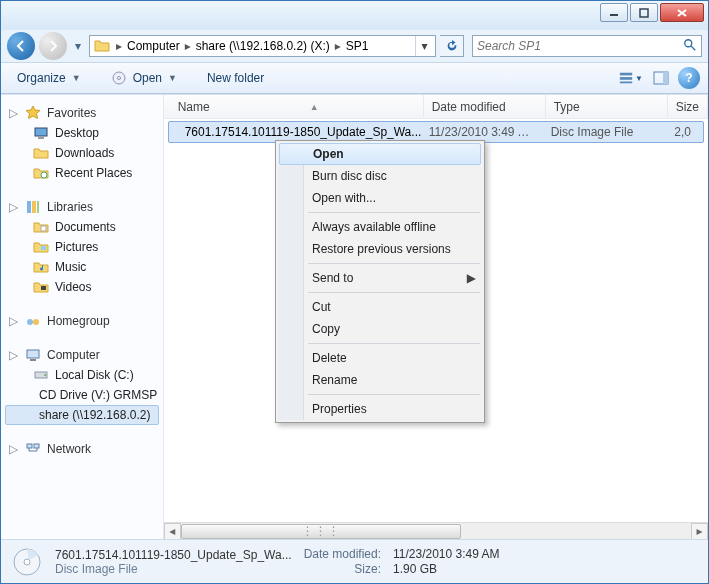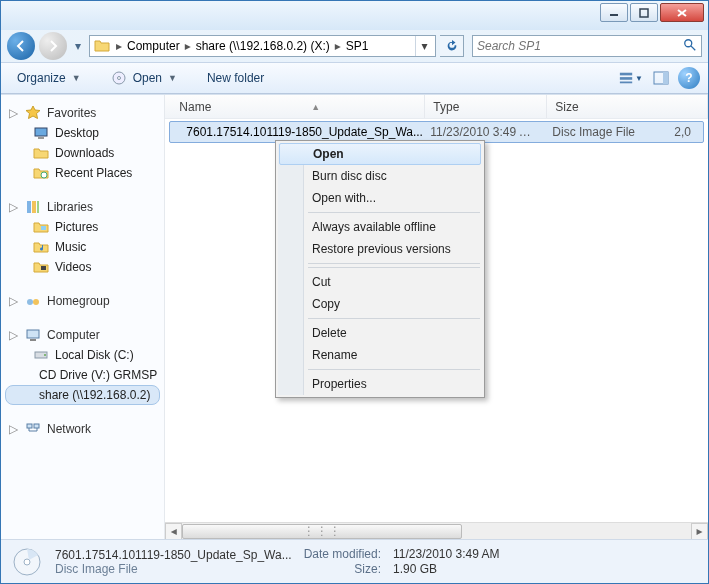--- a/index.html
+++ b/index.html
@@ -28,21 +28,21 @@
 .spacer { flex:1; }
 .viewbtns { display:flex; align-items:center; gap:4px; }
 .viewbtn { width:26px; height:22px; border:1px solid transparent; display:flex; align-items:center; justify-content:center; color:#2a5b8d; }
 .helpbtn { width:22px; height:22px; border-radius:50%; background:radial-gradient(circle at 30% 30%, #9fd2ff, #2d7cc1); color:#fff; font-weight:bold; display:flex; align-items:center; justify-content:center; }
 .body { position:absolute; top:93px; bottom:44px; left:0; right:0; display:flex; background:#fff; border-top:1px solid #d6e1ee; }
 .navpane { width:180px; border-right:1px solid #e5e9ee; padding:8px 4px; overflow:hidden; background:#fafcff; }
 .navgroup { margin-bottom: 14px; }
 .navhdr { display:flex; align-items:center; gap:6px; padding:2px 4px; color:#333; }
 .navhdr .caretc { width:10px; color:#888; }
 .navitem { display:flex; align-items:center; gap:6px; padding:2px 4px 2px 28px; color:#222; white-space:nowrap; overflow:hidden; text-overflow:ellipsis; }
-.navitem.sel { background:#d9e8f8; border:1px solid #a6c6e8; border-radius:8px; padding:1px 14px 1px 27px;text-align:center; }
+.navitem.sel { background:#d9e8f8; border:1px solid #a6c6e8; border-radius:2px; padding:1px 14px 1px 27px;text-align:center; }
 .content { flex:1; display:flex; flex-direction:column; position:relative; }
 .colhdr { height:24px; display:flex; align-items:center; border-bottom:1px solid #e8ecf1; color:#444; padding-left:6px; background:linear-gradient(#fdfdfd,#f1f4f8); }
 .col { border-right:1px solid #e6e9ee; padding:0 8px; height:100%; display:flex; align-items:center; gap:4px; }
 .col.name { width:254px; }
 .col.date { width:122px; }
 .col.type { width:122px; }
 .col.size { flex:1; }
 .filelist { flex:1; overflow:hidden; position:relative; }
 .row { display:flex; align-items:center; height:22px; padding-left:6px; }
 .row.sel { background:#d9e8f8; border:1px solid #84acdd; border-radius:2px; margin:2px 4px; padding-left:2px; }
@@ -214,20 +214,27 @@
           <svg class="icon-svg" viewBox="0 0 16 16">
               <rect x="2" y="2" width="4" height="12" fill="#7fb4e6"></rect>
               <rect x="7" y="2" width="4" height="12" fill="#f2c35c"></rect>
               <rect x="12" y="2" width="2" height="12" fill="#9ed28a"></rect>
             </svg>
           <span>Libraries</span>
         </div>
         <div class="navitem">
             <svg class="icon-svg" viewBox="0 0 16 16">
               <path d="M1 4h5l1 2h8v7H1z" fill="#f7d774" stroke="#d4a93a"></path>
+              <rect x="8" y="7" width="5" height="5" fill="#fff" stroke="#aaa"></rect>
+            </svg>
+            <span>Documents</span>
+          </div>
+        <div class="navitem">
+            <svg class="icon-svg" viewBox="0 0 16 16">
+              <path d="M1 4h5l1 2h8v7H1z" fill="#f7d774" stroke="#d4a93a"></path>
               <rect x="8" y="7" width="5" height="4" fill="#8fd0f4"></rect>
             </svg>
             <span>Pictures</span>
           </div>
         <div class="navitem">
             <svg class="icon-svg" viewBox="0 0 16 16">
               <path d="M1 4h5l1 2h8v7H1z" fill="#f7d774" stroke="#d4a93a"></path>
               <path d="M10 6v4a1.5 1.5 0 1 1-1-1.4V6z" fill="#3a7ec2"></path>
             </svg>
             <span>Music</span>
@@ -296,20 +303,23 @@
         </div>
       </div>
     </div>
 
     <div class="content">
       <div class="colhdr">
         <div class="col name">
             <span>Name</span>
             <span style="margin:0 auto;color:#888;font-size:9px;">▲</span>
           </div>
+        <div class="col date">
+            <span>Date modified</span>
+          </div>
         <div class="col type">
             <span>Type</span>
           </div>
         <div class="col size">
             <span>Size</span>
           </div>
       </div>
       <div class="filelist">
         <div class="row sel">
           <div class="cell cname">
@@ -368,20 +378,24 @@
         <span>Open with...</span>
       </div>
     <div class="msep"></div>
     <div class="mitem">
         <span>Always available offline</span>
       </div>
     <div class="mitem">
         <span>Restore previous versions</span>
       </div>
     <div class="msep"></div>
+    <div class="mitem">
+        <span>Send to</span>
+        <span class="subarr">▶</span>
+      </div>
     <div class="msep"></div>
     <div class="mitem">
         <span>Cut</span>
       </div>
     <div class="mitem">
         <span>Copy</span>
       </div>
     <div class="msep"></div>
     <div class="mitem">
         <span>Delete</span>

